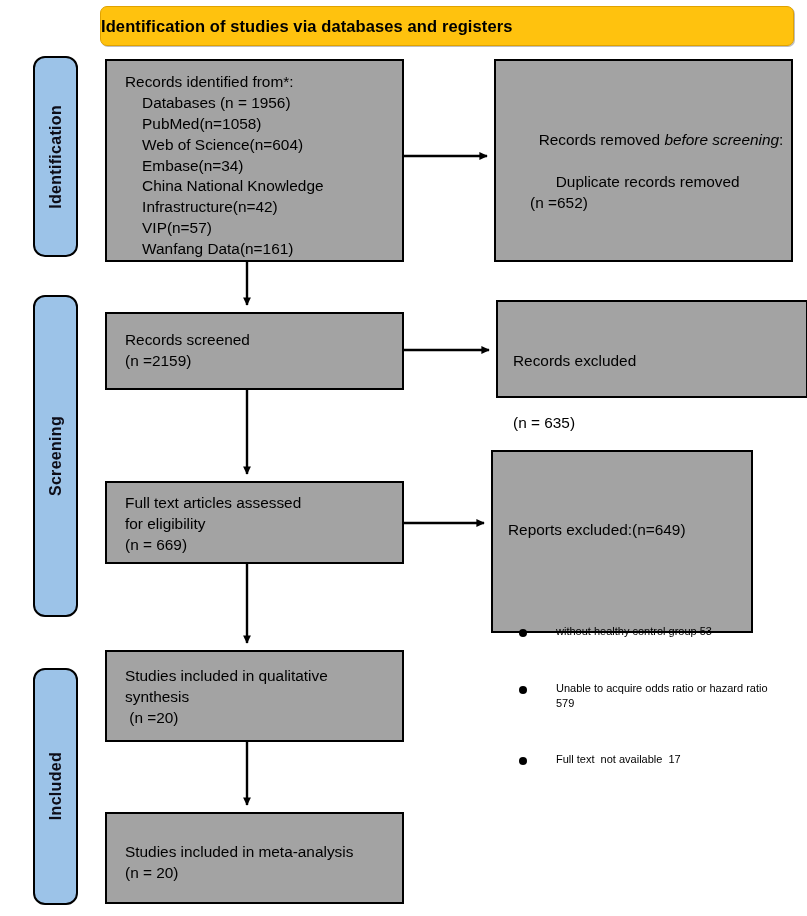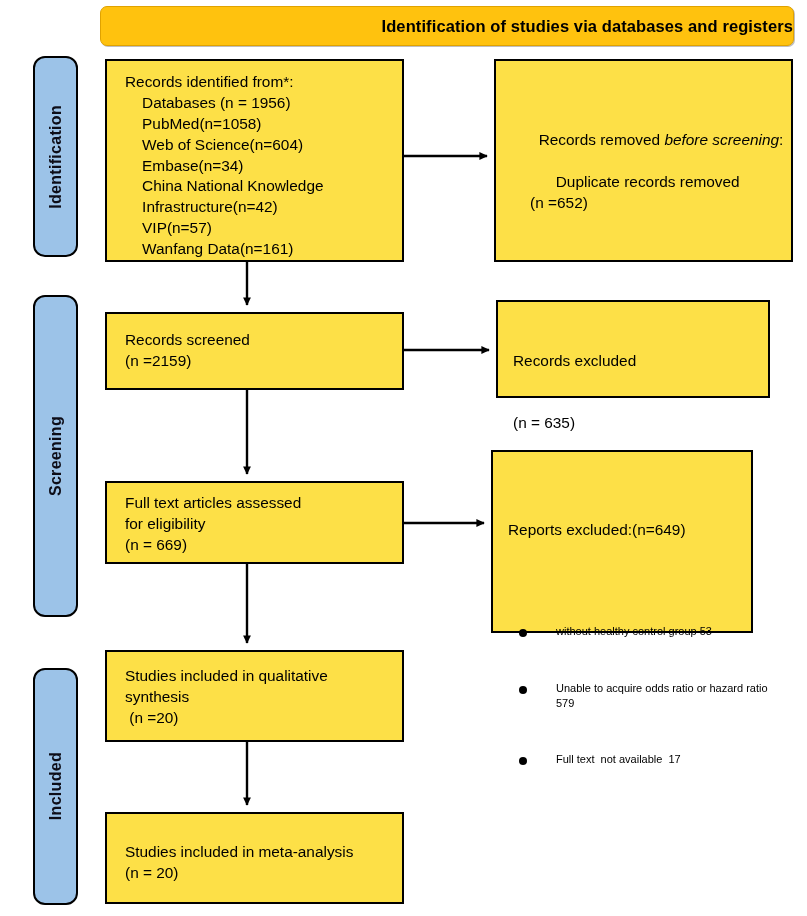--- a/index.html
+++ b/index.html
@@ -29,21 +29,21 @@
     left: 100px;
     top: 6px;
     width: 694px;
     height: 40px;
     background: #FFC20E;
     border: 1.5px solid #E0A200;
     border-radius: 7px;
     box-sizing: border-box;
     display: flex;
     align-items: center;
-    justify-content: flex-end;
+    justify-content: flex-start;
     box-shadow: 1px 1px 0 rgba(0,0,0,0.25);
   }
   .banner-text {
     font-size: 16.5px;
     font-weight: bold;
     color: #000;
     letter-spacing: 0.1px;
     text-align: center;
     line-height: 1.1;
   }
@@ -68,42 +68,42 @@
     letter-spacing: 0.3px;
     white-space: nowrap;
   }
   #stage-identification { left: 33px; top: 56px;  width: 45px; height: 201px; }
   #stage-screening     { left: 33px; top: 295px; width: 45px; height: 322px; }
   #stage-included      { left: 33px; top: 668px; width: 45px; height: 237px; }
 
   
   .box {
     position: absolute;
-    background: #fde047;
+    background: #a3a3a3;
     border: 2.2px solid #000000;
     box-sizing: border-box;
     padding: 0;
   }
   .box-inner {
     font-size: 15.4px;
     line-height: 1.355;
     white-space: pre-wrap;
     color: #000;
   }
 
   #box-identified     { left: 105px; top: 59px;  width: 299px; height: 203px; }
   #box-identified .box-inner { position: absolute; left: 18px; top: 11px; width: 272px; }
 
   #box-removed        { left: 494px; top: 59px;  width: 299px; height: 203px; }
   #box-removed .box-inner { position: absolute; left: 17px; top: 48px; width: 275px; }
 
   #box-screened       { left: 105px; top: 312px; width: 299px; height: 78px; }
   #box-screened .box-inner { position: absolute; left: 18px; top: 16px; width: 272px; }
 
-  #box-rec-excluded   { left: 496px; top: 300px; width: 274px; height: 98px; }
+  #box-rec-excluded   { left: 496px; top: 300px; width: 312px; height: 98px; }
   #box-rec-excluded .box-inner { position: absolute; left: 15px; top: 7px; width: 278px; }
 
   #box-fulltext       { left: 105px; top: 481px; width: 299px; height: 83px; }
   #box-fulltext .box-inner { position: absolute; left: 18px; top: 10px; width: 272px; }
 
   #box-rep-excluded   { left: 491px; top: 450px; width: 262px; height: 183px; }
   #box-rep-excluded .box-inner { position: absolute; left: 15px; top: 26px; width: 272px; }
 
   #box-qualitative    { left: 105px; top: 650px; width: 299px; height: 92px; }
   #box-qualitative .box-inner { position: absolute; left: 18px; top: 14px; width: 272px; }

